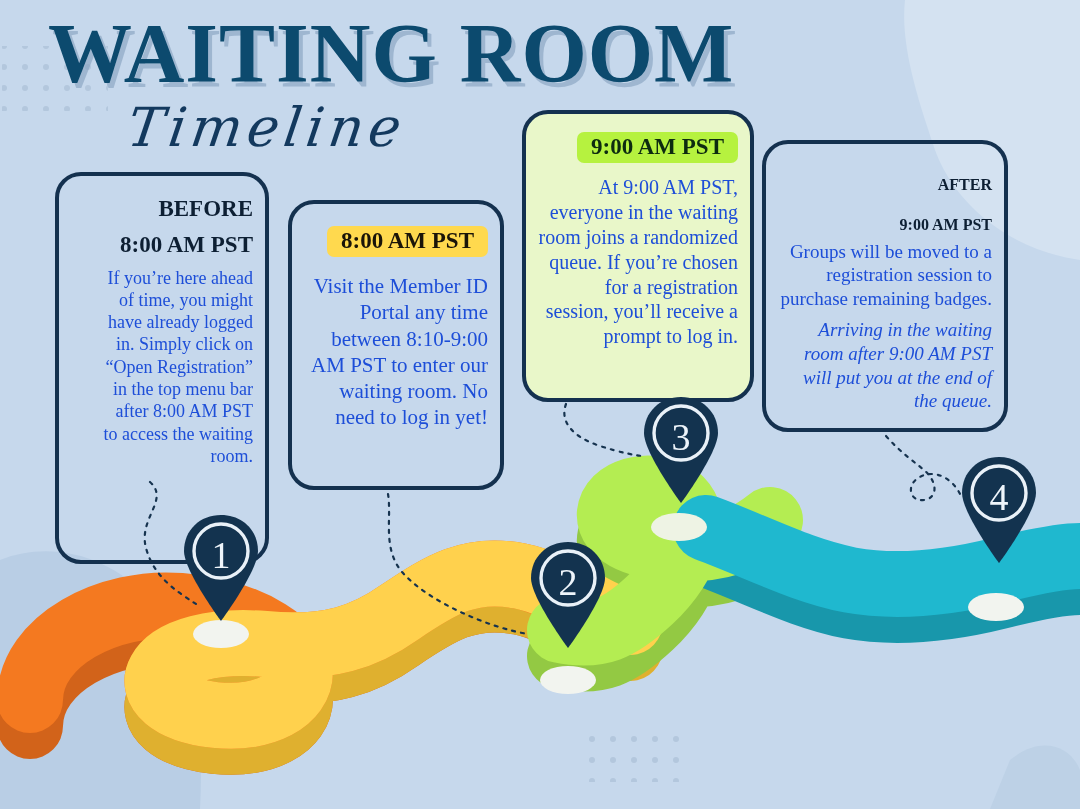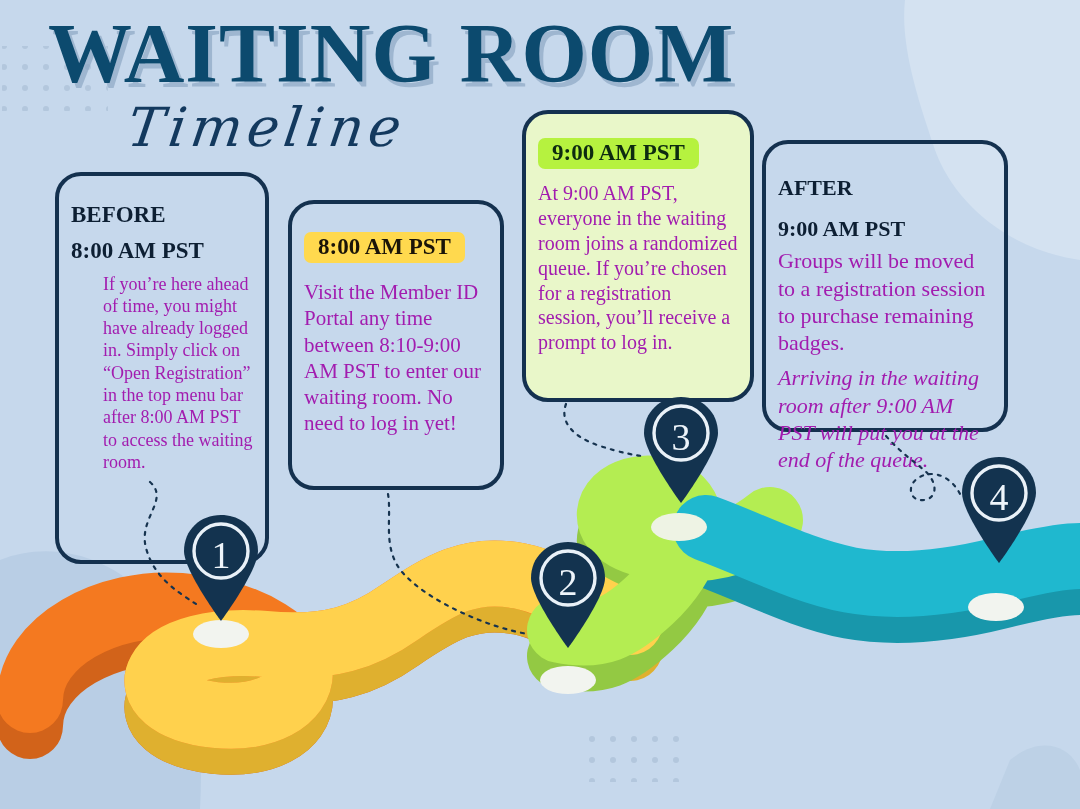--- a/index.html
+++ b/index.html
@@ -40,23 +40,23 @@
     transform: skewX(-8deg);
     white-space:nowrap;
   }
 
   
   .card {
     position:absolute;
     border:4px solid #14314f;
     border-radius:26px;
     z-index:6;
-    text-align:left;
+    text-align:right;
     color:#10283f;
-    padding:16px 12px 12px;
+    padding:10px 12px 12px;
   }
   .card.plain { background:transparent; }
   .card.tinted { background:#e9f7c9; }
 
   .card-title {
     font-family:"Liberation Serif", serif;
     font-weight:700;
     color:#0d1f33;
     line-height:1.12;
   }
@@ -66,41 +66,41 @@
     font-weight:700;
     padding:2px 14px 3px;
     border-radius:7px;
     line-height:1.15;
   }
   .hl-yellow { background:#ffd94e; color:#1a1408; }
   .hl-green  { background:#b6f23f; color:#0d2b10; }
 
   .card-body {
     font-family:"Liberation Serif", serif;
-    color:#a21caf;
+    color:#1d4ed8;
     line-height:1.24;
   }
   .card-body.italic { font-style:italic; }
 
   
   #card1 { left:55px;  top:172px; width:214px; height:392px; }
   #card1 .card-title { font-size:23px; margin-top:10px; }
   #card1 .card-body  { font-size:18px; margin-top:9px;margin-left:32px; }
 
   #card2 { left:288px; top:200px; width:216px; height:290px; }
   #card2 .hl { font-size:23px; margin-top:12px; }
   #card2 .card-body { font-size:21px; margin-top:16px; }
 
   #card3 { left:522px; top:110px; width:232px; height:292px; }
   #card3 .hl { font-size:23px; margin-top:8px; }
   #card3 .card-body { font-size:20px; margin-top:12px; }
 
   #card4 { left:762px; top:140px; width:246px; height:292px; }
-  #card4 .card-title { font-size:22px; margin-top:16px; }
-  #card4 .card-body  { font-size:22px; margin-top:6px; }
+  #card4 .card-title { font-size:16px; margin-top:22px; }
+  #card4 .card-body  { font-size:19px; margin-top:6px; }
   #card4 .card-body.italic { margin-top:8px; }
 
   
   .pin { position:absolute; z-index:8; }
   .pin svg { display:block; overflow:visible; }
   .pin-num {
     position:absolute;
     left:0; right:0;
     text-align:center;
     font-family:"Liberation Serif", serif;

